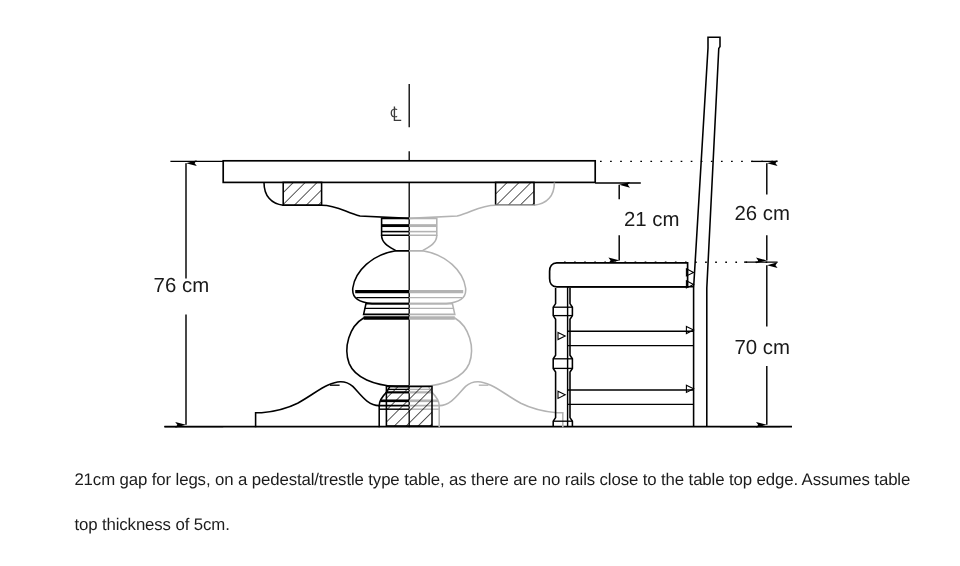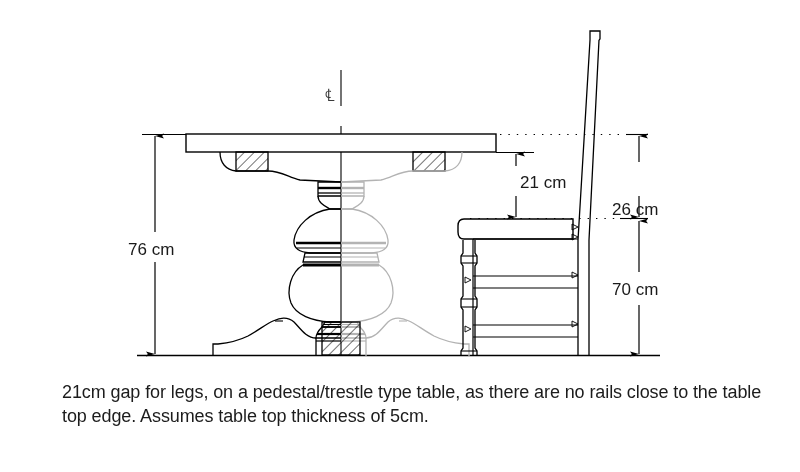--- a/index.html
+++ b/index.html
@@ -27,36 +27,36 @@
     top: 0;
     width: 800px;
     height: 472px;
   }
   .caption {
     position: absolute;
     left: 62px;
     top: 380px;
     width: 700px;
     font-family: "Liberation Sans", sans-serif;
-    font-size: 18px;
-    line-height: 24px;
+    font-size: 14px;
+    line-height: 38px;
     color: #1c1c1c;
     letter-spacing: -0.1px;
     white-space: pre-line;
   }
   .dim-label {
     position: absolute;
     font-family: "Liberation Sans", sans-serif;
     font-size: 17px;
     color: #1a1a1a;
     white-space: nowrap;
   }
-  #label-76 { left: 128px; top: 240px; }
+  #label-76 { left: 128px; top: 228px; }
   #label-21 { left: 487px; top: 173px; margin-left: 33px; }
-  #label-26 { left: 612px; top: 168px; margin-top: 32px; }
+  #label-26 { left: 612px; top: 168px; }
   #label-50 { left: 612px; top: 280px; }
   .cl-symbol {
     position: absolute;
     left: 325px;
     top: 83px;
     font-family: "Liberation Serif", serif;
     font-size: 17px;
     color: #3a3a3a;
   }
 </style>

